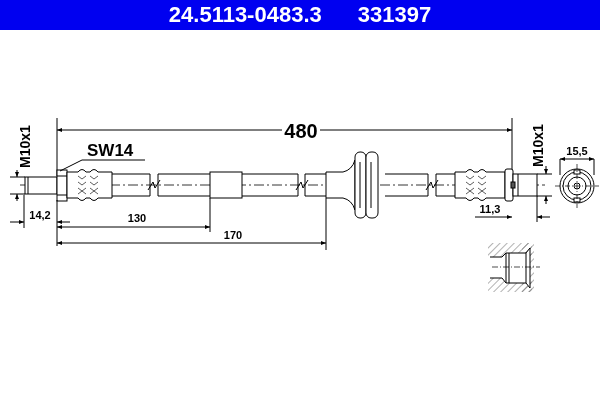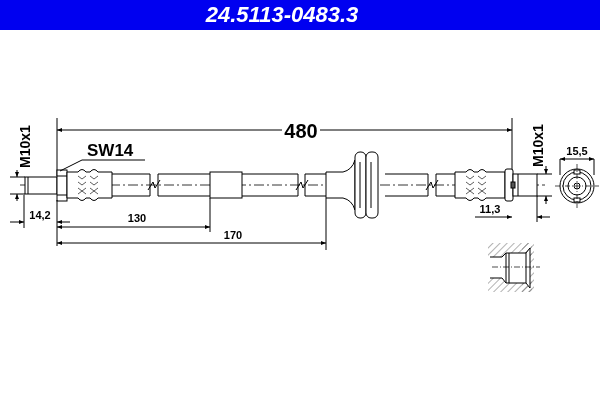--- a/index.html
+++ b/index.html
@@ -1,28 +1,29 @@
 <!DOCTYPE html>
 <html><head>
 <meta charset="utf-8">
 <style>
   html, body { margin:0; padding:0; background:#ffffff; }
   body { width:600px; height:400px; overflow:hidden; position:relative; font-family:"Liberation Sans", sans-serif; }
   .header { position:absolute; left:0; top:0; width:600px; height:30px; background:#0000f0; color:#fff; display:flex; align-items:center; justify-content:center; font-weight:bold; font-size:22px; letter-spacing:0; }
-  .header span { display:inline-block;font-style:italic; }
+  .header span { display:inline-block; }
   .header .gap { width:36px; }
   svg { position:absolute; left:0; top:0; }
   .dimtxt { font-family:"Liberation Sans", sans-serif; font-weight:bold; fill:#000; }
 </style>
 </head>
 <body>
 
 <div class="header">
   <span>24.5113-0483.3</span>
   <span class="gap"></span>
+  <span>331397</span>
 </div>
 
 <svg width="600" height="400" viewBox="0 0 600 400">
   <defs>
     <marker id="arr" viewBox="0 0 10 10" refX="10" refY="5" markerWidth="7" markerHeight="5" orient="auto-start-reverse">
       <path d="M0,1 L10,5 L0,9 z" fill="#000"></path>
     </marker>
     <pattern id="hatch" width="5" height="5" patternUnits="userSpaceOnUse" patternTransform="rotate(45)">
       <line x1="0" y1="0" x2="0" y2="5" stroke="#666" stroke-width="1"></line>
     </pattern>

